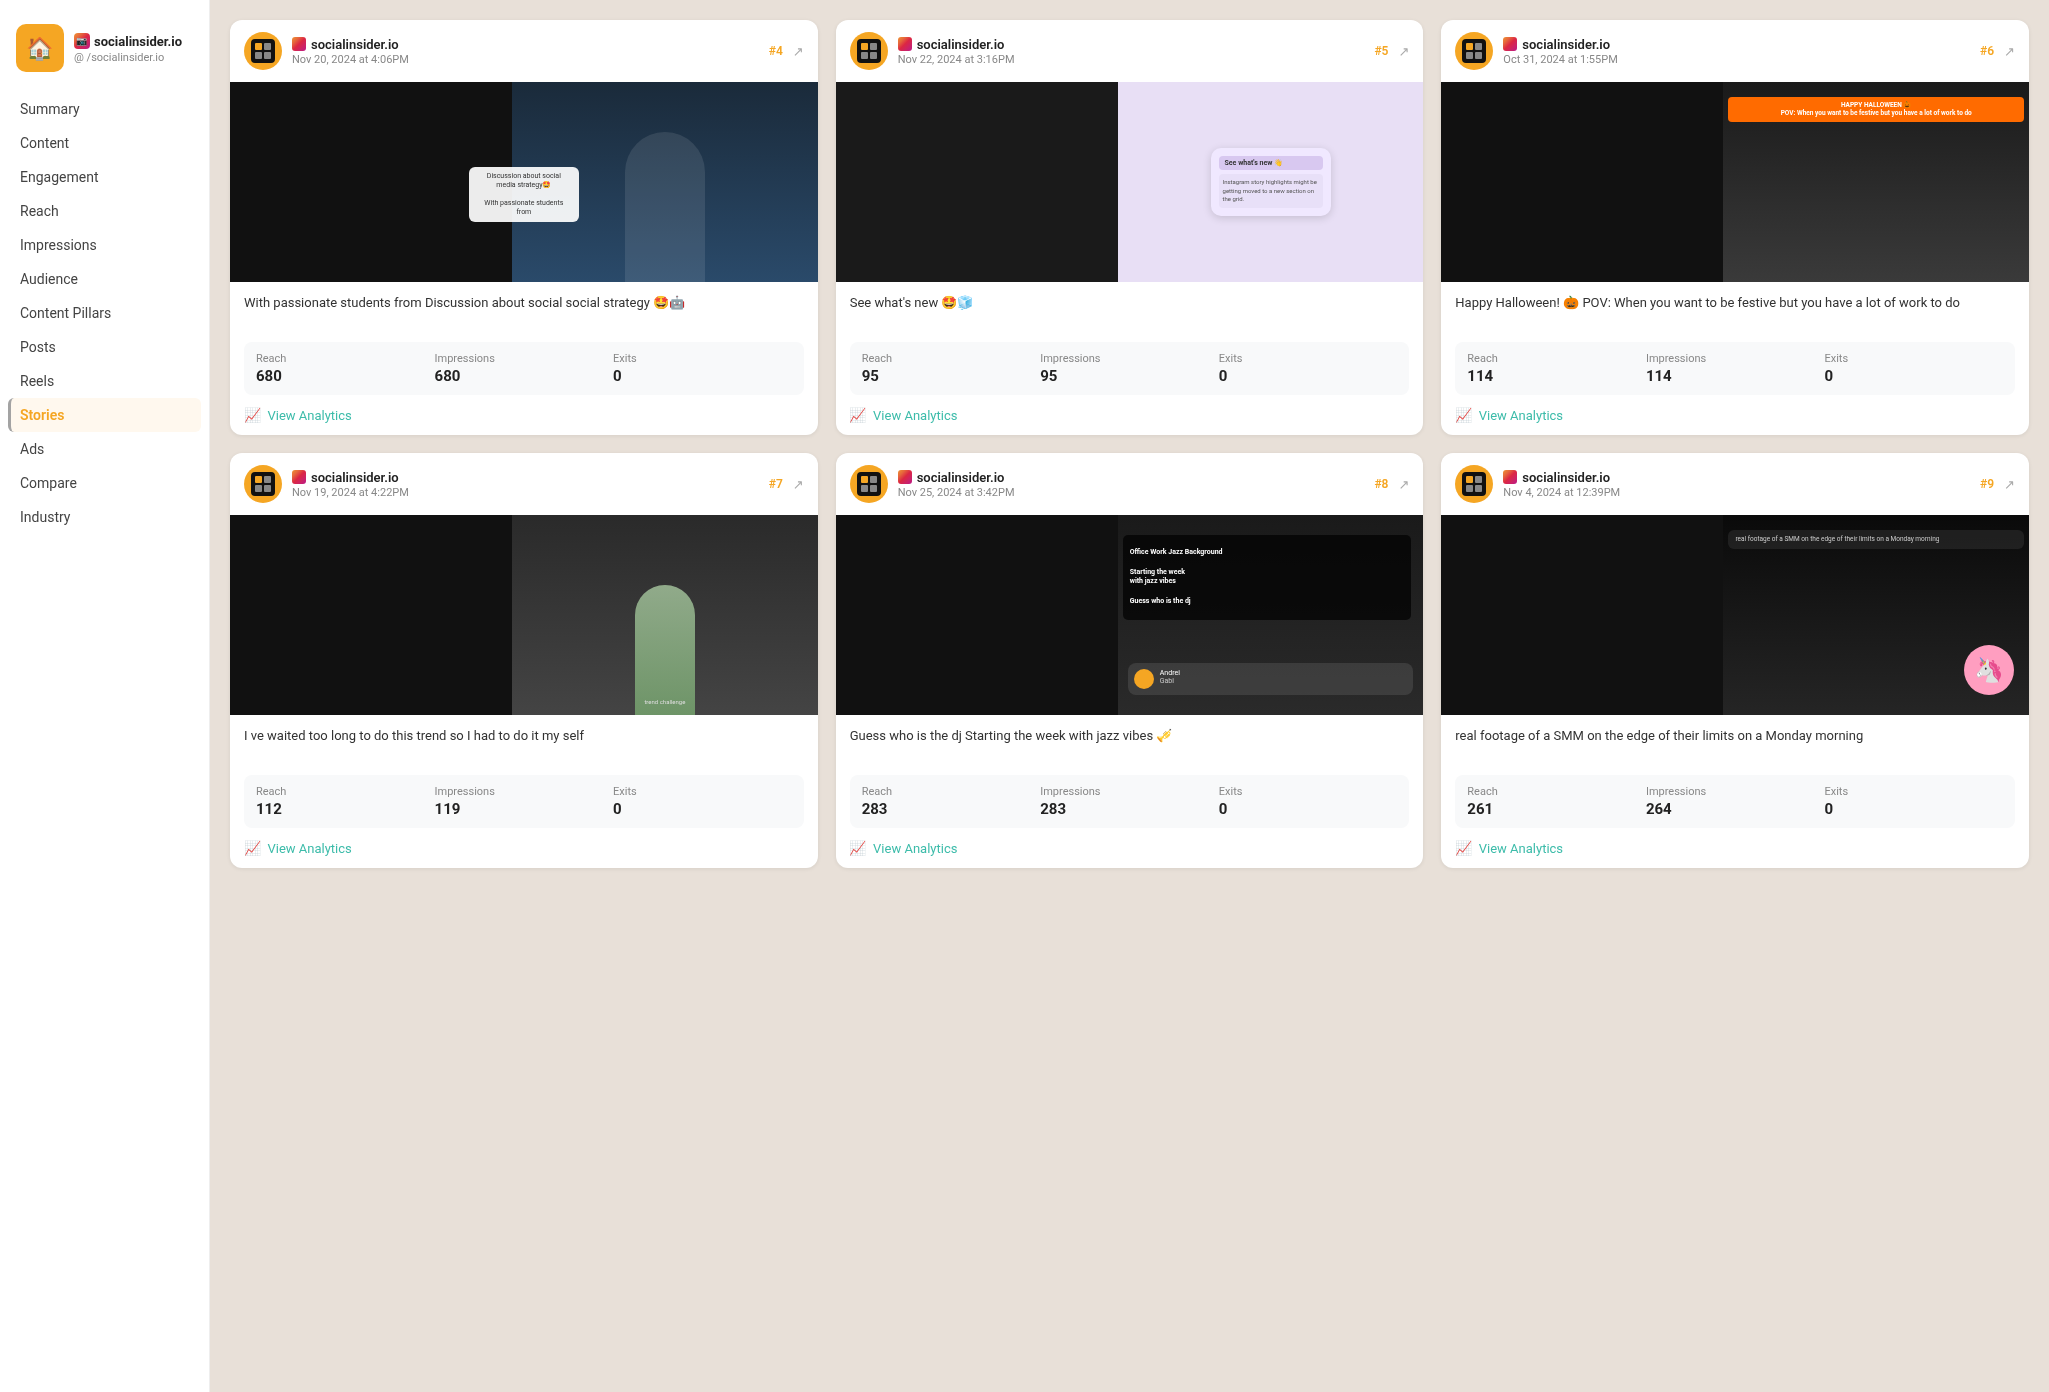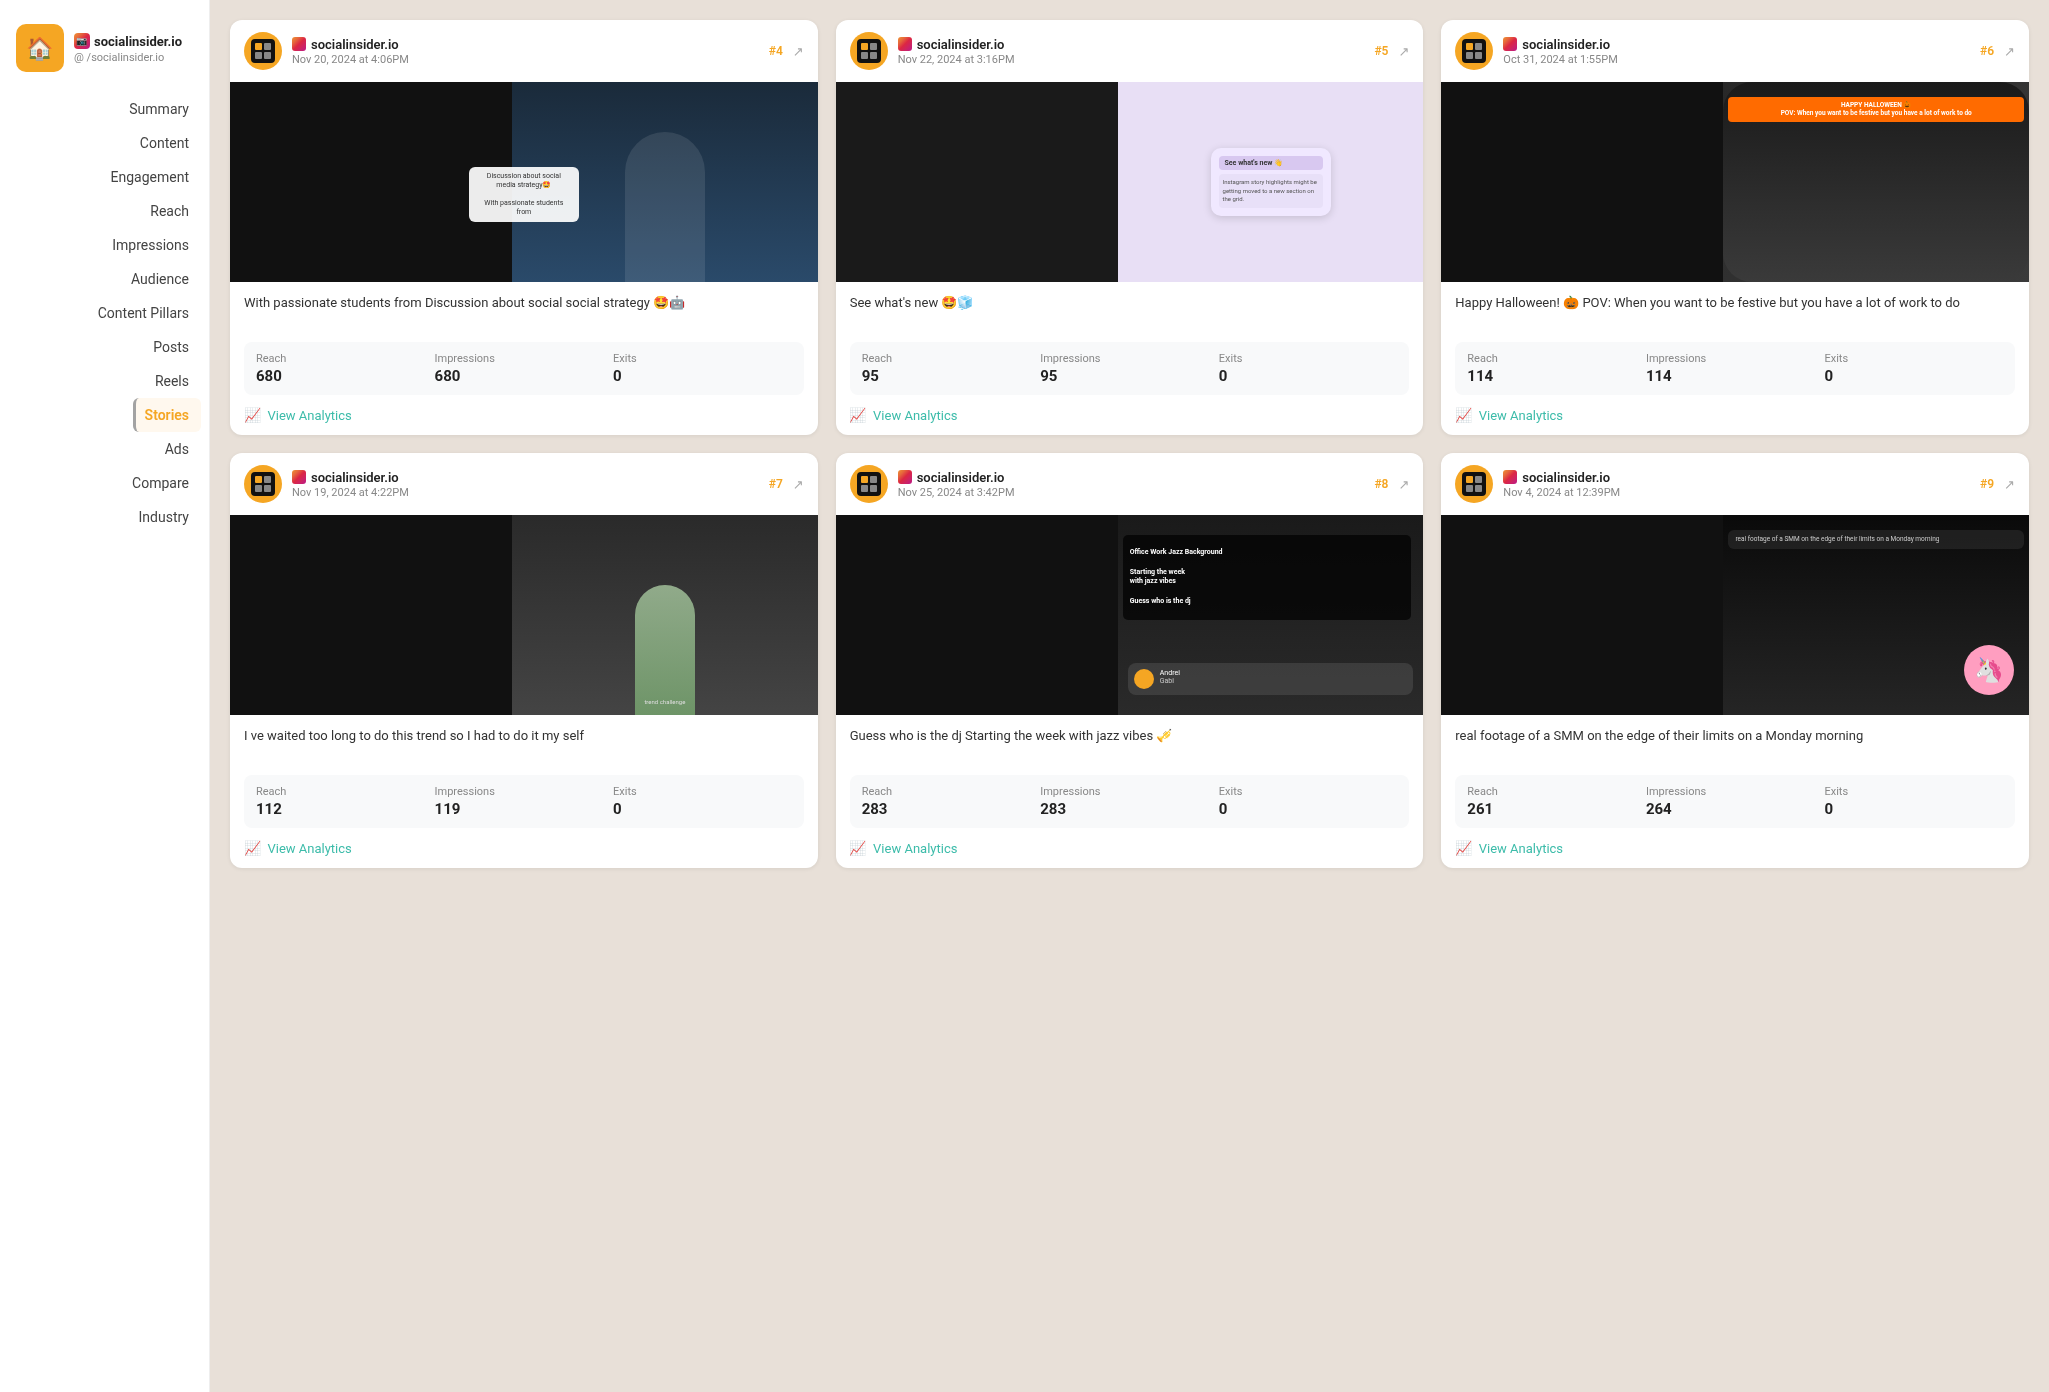--- a/index.html
+++ b/index.html
@@ -61,21 +61,20 @@
       align-items: center;
       justify-content: center;
       color: white;
       font-size: 9px;
       margin-bottom: 2px;
     }
     .sidebar-nav {
       display: flex;
       flex-direction: column;
       padding: 0 8px;
-      align-items: flex-end;
     }
     .sidebar-nav-item {
       padding: 9px 12px;
       font-size: 14px;
       color: #444;
       border-radius: 6px;
       cursor: pointer;
       text-decoration: none;
       display: block;
     }
@@ -423,21 +422,21 @@
             <span class="card-account-name">socialinsider.io</span>
           </div>
           <div class="card-date">Oct 31, 2024 at 1:55PM</div>
         </div>
         <span class="card-rank-badge">#6</span>
         <span class="external-link-icon">↗</span>
       </div>
       <div class="card-image card-6">
         <div class="card-image-placeholder">🖼</div>
         <div style="position:absolute;left:0;top:0;width:48%;height:100%;background:#111;"></div>
-        <div style="position:absolute;right:0;top:0;width:52%;height:100%;background:linear-gradient(180deg,#1a1a1a,#3a3a3a);border-radius:29px;">
+        <div style="position:absolute;right:0;top:0;width:52%;height:100%;background:linear-gradient(180deg,#1a1a1a,#3a3a3a);">
           <div style="position:absolute;top:15px;left:5px;right:5px;background:#ff6b00;color:white;font-size:6.5px;font-weight:bold;padding:4px 6px;border-radius:4px;text-align:center;line-height:1.3;">HAPPY HALLOWEEN 🎃<br>POV: When you want to be festive but you have a lot of work to do</div>
         </div>
       </div>
       <div class="card-body">
         <p class="card-caption">Happy Halloween! 🎃 POV: When you want to be festive but you have a lot of work to do</p>
         <div class="card-stats">
           <div class="card-stat">
             <div class="card-stat-label">Reach</div>
             <div class="card-stat-value">114</div>
           </div>

